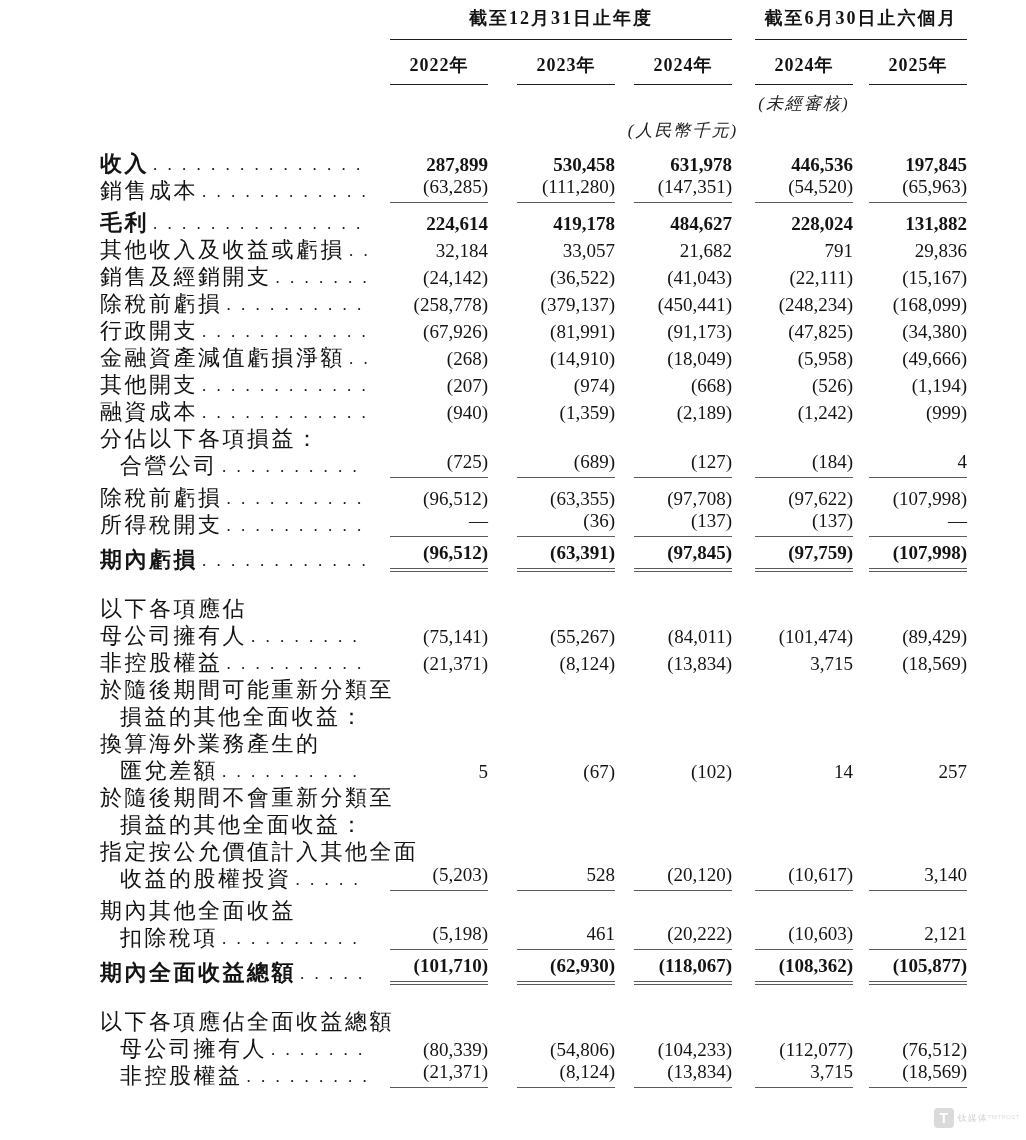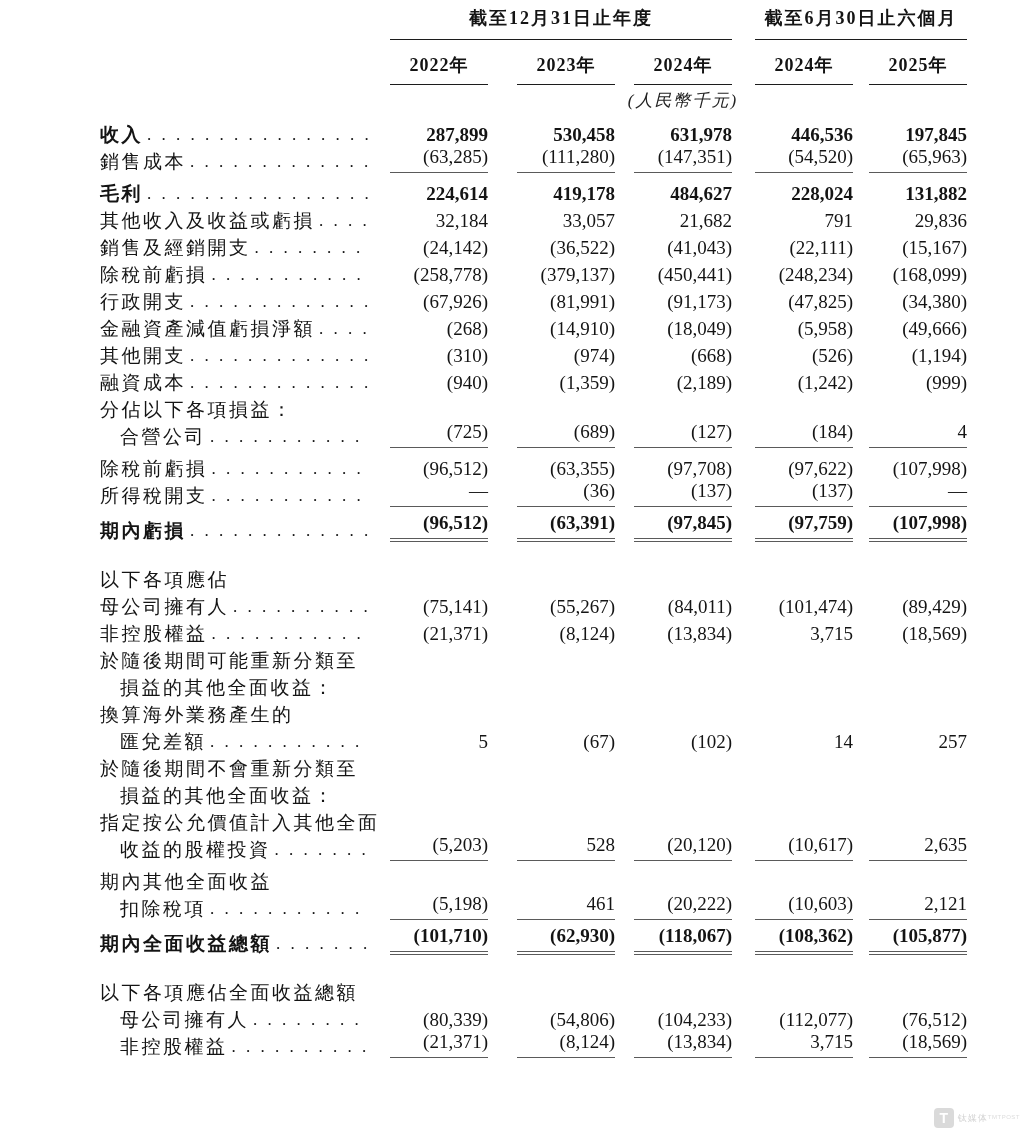--- a/index.html
+++ b/index.html
@@ -30,21 +30,21 @@
   .yr{border-bottom:1.5px solid #1c1c1c;text-align:center;font-weight:700;
       font-size:18px;letter-spacing:1px;padding-bottom:7px;white-space:nowrap;}
   .note-wrap{display:flex;justify-content:center;}
   .note{font-style:italic;font-size:17px;letter-spacing:2px;white-space:nowrap;color:#222;}
   tr.noterow1 td{padding-top:7px;}
   tr.noterow2 td{padding-top:4px;padding-bottom:7px;}
 
   
   tbody tr td{height:27px;}
   .lbl{display:flex;align-items:flex-end;}
-  .txt{font-size:19px;letter-spacing:2.5px;white-space:nowrap;line-height:1.1;padding-left:42px;}
+  .txt{font-size:22px;letter-spacing:2.5px;white-space:nowrap;line-height:1.1;padding-left:42px;}
   .indent .lbl{padding-left:20px;}
   .leader{flex:1;overflow:hidden;white-space:nowrap;margin:0 12px 1px 4px;
           font-size:17px;color:#141414;}
   .leader::after{content:". . . . . . . . . . . . . . . . . . . . . . . . . . . . . . . . . . . . . . . .";
           letter-spacing:3px;}
   .num{font-size:19px;text-align:right;white-space:nowrap;line-height:1.15;}
   tr.bold .txt,tr.bold .num{font-weight:700;}
   tr.gap td{padding-top:15px;}
   tr.rule-single td .num{border-bottom:1.5px solid #5a5a5a;padding-bottom:4px;}
   tr.rule-single td{padding-bottom:5px;}
@@ -94,20 +94,32 @@
         <td class="c3">
             <div class="yr">2024年</div>
           </td>
         <td class="c4">
             <div class="yr">2024年</div>
           </td>
         <td class="c5">
             <div class="yr">2025年</div>
           </td>
       </tr>
+      <tr class="noterow1">
+        <td></td>
+          <td class="c1"></td>
+          <td class="c2"></td>
+          <td class="c3"></td>
+        <td class="c4">
+          <div class="note-wrap">
+              <span class="note">(未經審核)</span>
+            </div>
+        </td>
+        <td class="c5"></td>
+      </tr>
       <tr class="noterow2">
         <td></td>
           <td class="c1"></td>
           <td class="c2"></td>
         <td class="c3">
           <div class="note-wrap">
               <span class="note">(人民幣千元)</span>
             </div>
         </td>
         <td class="c4"></td>
@@ -300,21 +312,21 @@
           </td>
         </tr>
         <tr class="">
           <td class="lblcell">
             <div class="lbl">
               <span class="txt">其他開支</span>
               <span class="leader"></span>
             </div>
           </td>
           <td class="c1">
-            <div class="num">(310)</div>
+            <div class="num">(207)</div>
           </td>
           <td class="c2">
             <div class="num">(974)</div>
           </td>
           <td class="c3">
             <div class="num">(668)</div>
           </td>
           <td class="c4">
             <div class="num">(526)</div>
           </td>
@@ -615,21 +627,21 @@
           <td class="c2">
             <div class="num">528</div>
           </td>
           <td class="c3">
             <div class="num">(20,120)</div>
           </td>
           <td class="c4">
             <div class="num">(10,617)</div>
           </td>
           <td class="c5">
-            <div class="num">2,635</div>
+            <div class="num">3,140</div>
           </td>
         </tr>
         <tr class="">
           <td class="lblcell">
             <div class="lbl">
               <span class="txt">期內其他全面收益</span>
             </div>
           </td>
           <td class="c1"></td>
           <td class="c2"></td>

